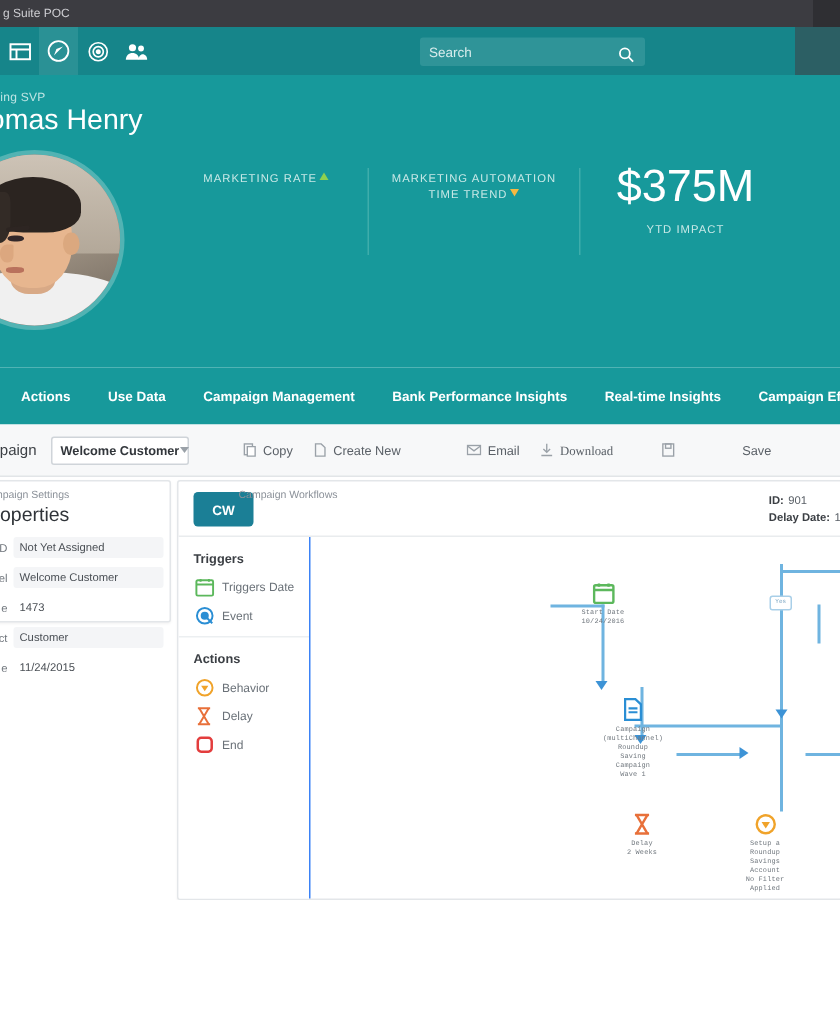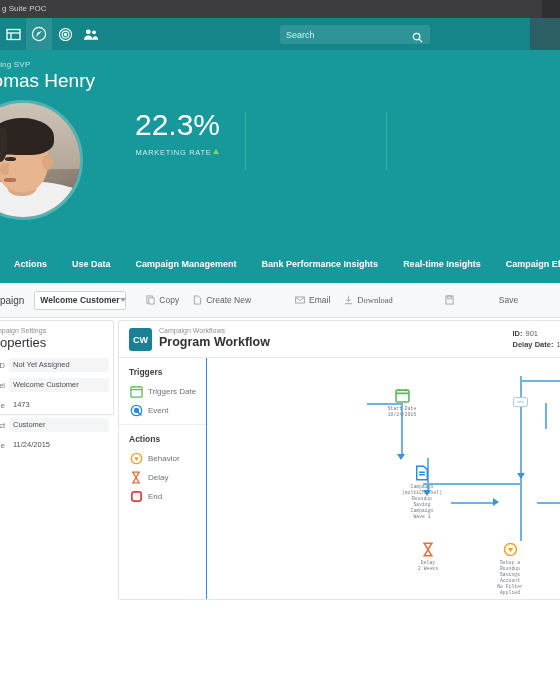--- a/index.html
+++ b/index.html
@@ -135,25 +135,25 @@
     margin-left: 10px; width: 92px; height: 19px; background: #ffffff;
     border: 1px solid #cfd4d9; border-radius: 2px;
     display: flex; align-items: center; justify-content: space-between; padding: 0 5px;
   }
   .tb-select span { font-size: 8.5px; font-weight: bold; color: #32363b; white-space: nowrap; }
   .caret { width: 0; height: 0; border-left: 3px solid transparent; border-right: 3px solid transparent; border-top: 4px solid #9aa1a8; }
   .tb-btn {
     display: flex; align-items: center; gap: 4px; font-size: 8.5px; color: #5a6067; white-space: nowrap;
   }
   .tb-btn svg { display: block; color: #9aa1a8; }
-  .tb-gap-a { margin-left: 20px; }
+  .tb-gap-a { margin-left: 36px; }
   .tb-gap-b { margin-left: 14px; }
   .tb-gap-c { margin-left: 44px; }
   .tb-gap-d { margin-left: 14px; font-family: Liberation Serif, serif; }
-  .tb-gap-e { margin-left: 52px; gap: 45px; }
+  .tb-gap-e { margin-left: 32px; gap: 45px; }
 
   
   .props {
     position: absolute; left: -22px; top: 320px; width: 136px; height: 95px;
     background: #ffffff; border: 1px solid #e3e6e9; border-radius: 2px;
     box-shadow: 0 1px 2px rgba(0,0,0,.05);
   }
   .props-sub { position: absolute; left: 8px; top: 6px; font-size: 7px; color: #8b9199; white-space: nowrap; }
   .props-title { position: absolute; left: 8px; top: 14px; font-size: 13px; color: #2f3338; white-space: nowrap; }
   .props-rows { position: absolute; left: 0; top: 34px; width: 136px; }
@@ -166,21 +166,21 @@
   .prow-val.boxed { background: #f4f5f7; border-radius: 2px; }
 
   
   .wfcard {
     position: absolute; left: 118px; top: 320px; width: 460px; height: 280px;
     background: #ffffff; border: 1px solid #e3e6e9; border-radius: 2px;
     box-shadow: 0 1px 2px rgba(0,0,0,.05); overflow: hidden;
   }
   .wf-head { position: relative; height: 37px; border-bottom: 1px solid #e9ecee; }
   .wf-badge {
-    position: absolute; left: 10px; top: 7px; width: 23px; height: 23px;
+    position: absolute; left: 10px; top: 7px; width: 40px; height: 23px;
     background: #1b7f96; border-radius: 3px; color: #fff;
     font-size: 9px; font-weight: bold; display: flex; align-items: center; justify-content: center;
   }
   .wf-sub { position: absolute; left: 40px; top: 6px; font-size: 7px; color: #8b9199; white-space: nowrap; }
   .wf-title { position: absolute; left: 40px; top: 14px; font-size: 12.5px; font-weight: bold; color: #2f3338; white-space: nowrap; }
   .wf-meta { position: absolute; right: 6px; top: 7px; text-align: left; }
   .wf-meta-row { font-size: 7.5px; color: #3b3f44; white-space: nowrap; line-height: 11px; }
   .wf-meta-row b { font-weight: bold; }
   .wf-meta-row span { color: #5a6067; margin-left: 3px; }
 
@@ -284,29 +284,36 @@
         <div class="av-hair2"></div>
       <div class="av-brow"></div>
         <div class="av-eye"></div>
       <div class="av-nose"></div>
         <div class="av-lip"></div>
     </div>
   </div>
 
   <div class="kpis">
     <div class="kpi kpi-1">
-      <div class="kpi-val">22.3%</div>
       <div class="kpi-lbl">
         <span>MARKETING RATE</span><i class="tri-up"></i>
       </div>
     </div>
     <div class="kpi-div"></div>
     <div class="kpi kpi-2">
+      <div class="kpi-lbl">
+        <div>MARKETING AUTOMATION</div>
+        <div><span>TIME TREND</span><i class="tri-down"></i></div>
+      </div>
     </div>
     <div class="kpi-div"></div>
+    <div class="kpi kpi-3">
+      <div class="kpi-val">$375M</div>
+      <div class="kpi-lbl">YTD IMPACT</div>
+    </div>
   </div>
 </div>
 
 <div class="navtabs">
   <div class="navtab navtab-0">Actions</div>
   <div class="navtab">Use Data</div>
   <div class="navtab">Campaign Management</div>
   <div class="navtab">Bank Performance Insights</div>
   <div class="navtab">Real-time Insights</div>
   <div class="navtab">Campaign Effective</div>
@@ -390,21 +397,20 @@
       <div class="prow-lbl">e</div>
       <div class="prow-val">11/24/2015</div>
     </div>
   </div>
 </div>
 
 <div class="wfcard">
   <div class="wf-head">
     <div class="wf-badge">CW</div>
     <div class="wf-sub">Campaign Workflows</div>
-    <div class="wf-title">Program Workflow</div>
     <div class="wf-meta">
       <div class="wf-meta-row">
         <b>ID:</b><span>901</span>
       </div>
       <div class="wf-meta-row">
         <b>Delay Date:</b><span>10/2</span>
       </div>
     </div>
   </div>
 

